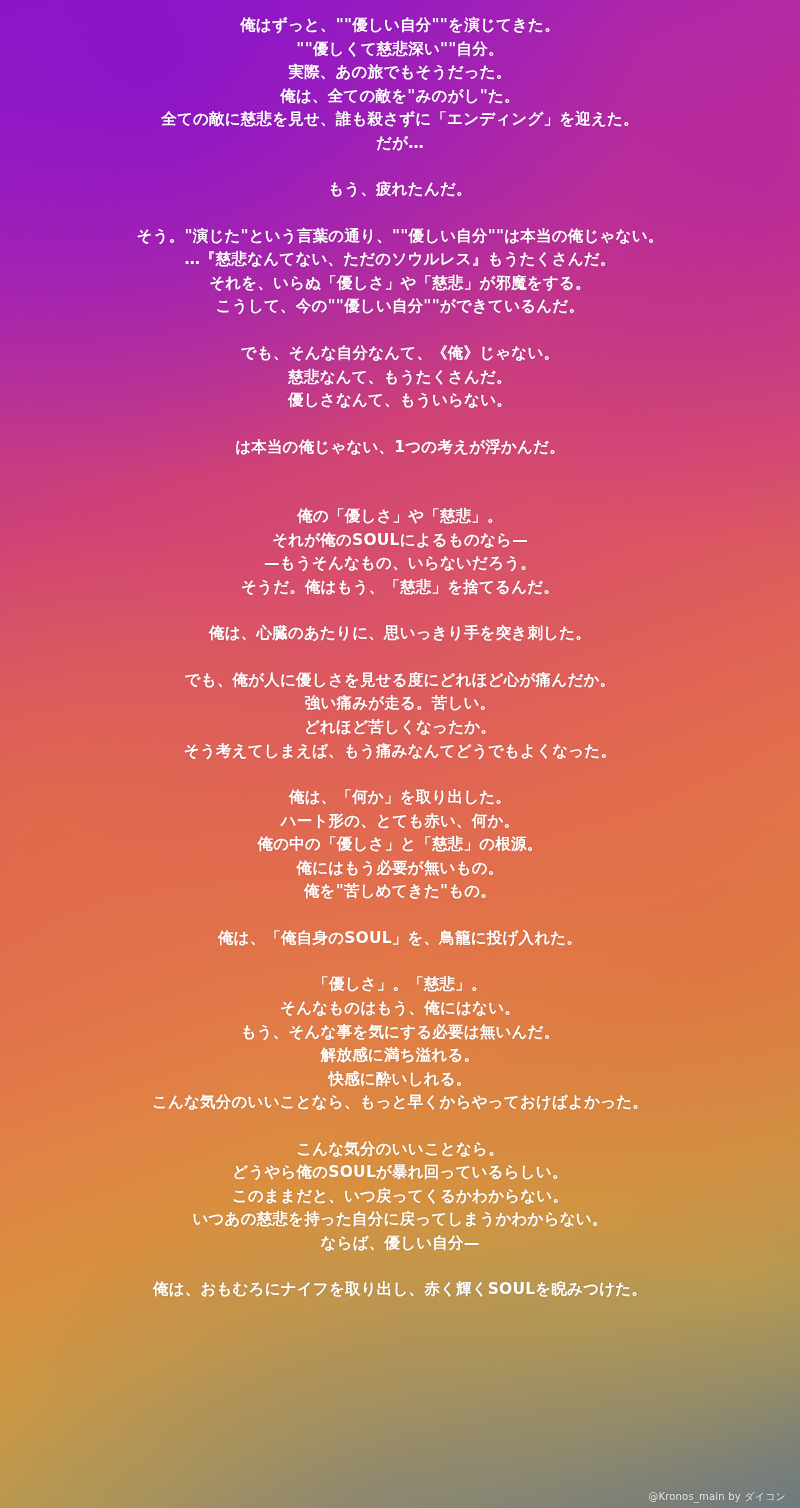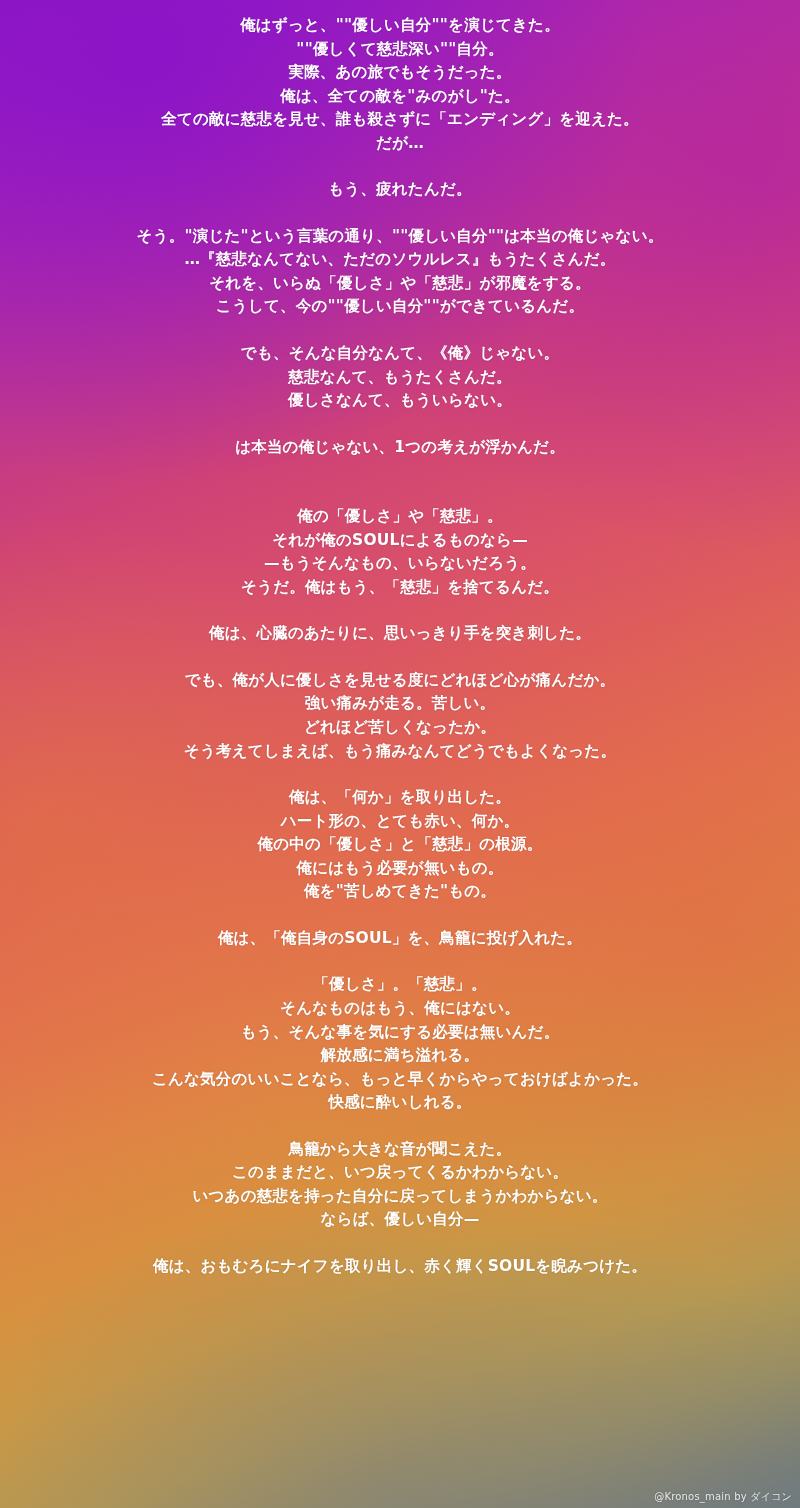--- a/index.html
+++ b/index.html
@@ -62,21 +62,21 @@
   }
   .line {
     white-space: pre-wrap;
     min-height: 1px;
   }
   .line.blank {
     height: 23px;
   }
   .watermark {
     position: absolute;
-    right: 8px;
+    right: 14px;
     bottom: 4px;
     z-index: 3;
     font-size: 10px;
     font-weight: normal;
     color: rgba(255,255,255,0.85);
     letter-spacing: 0.2px;
     text-shadow: 0 0 2px rgba(0,0,0,0.25);
   }
 </style>
 </head>
@@ -122,24 +122,25 @@
       <div class="line">俺の中の「優しさ」と「慈悲」の根源。</div>
       <div class="line">俺にはもう必要が無いもの。</div>
       <div class="line">俺を"苦しめてきた"もの。</div>
       <div class="line blank"></div>
       <div class="line">俺は、「俺自身のSOUL」を、鳥籠に投げ入れた。</div>
       <div class="line blank"></div>
       <div class="line">「優しさ」。「慈悲」。</div>
       <div class="line">そんなものはもう、俺にはない。</div>
       <div class="line">もう、そんな事を気にする必要は無いんだ。</div>
       <div class="line">解放感に満ち溢れる。</div>
+      <div class="line">快感に酔いしれる。</div>
       <div class="line">こんな気分のいいことなら、もっと早くからやっておけばよかった。</div>
-      <div class="line">快感に酔いしれる。</div>
       <div class="line blank"></div>
-      <div class="line">鳥籠から大きな音が聞こえた。</div>
+      <div class="line">こんな気分のいいことなら。</div>
+      <div class="line">どうやら俺のSOULが暴れ回っているらしい。</div>
       <div class="line">このままだと、いつ戻ってくるかわからない。</div>
       <div class="line">いつあの慈悲を持った自分に戻ってしまうかわからない。</div>
       <div class="line">ならば、優しい自分—</div>
       <div class="line blank"></div>
       <div class="line">俺は、おもむろにナイフを取り出し、赤く輝くSOULを睨みつけた。</div>
     </div>
   <div class="watermark">@Kronos_main by ダイコン</div>
 </div>
 
 </body></html>

